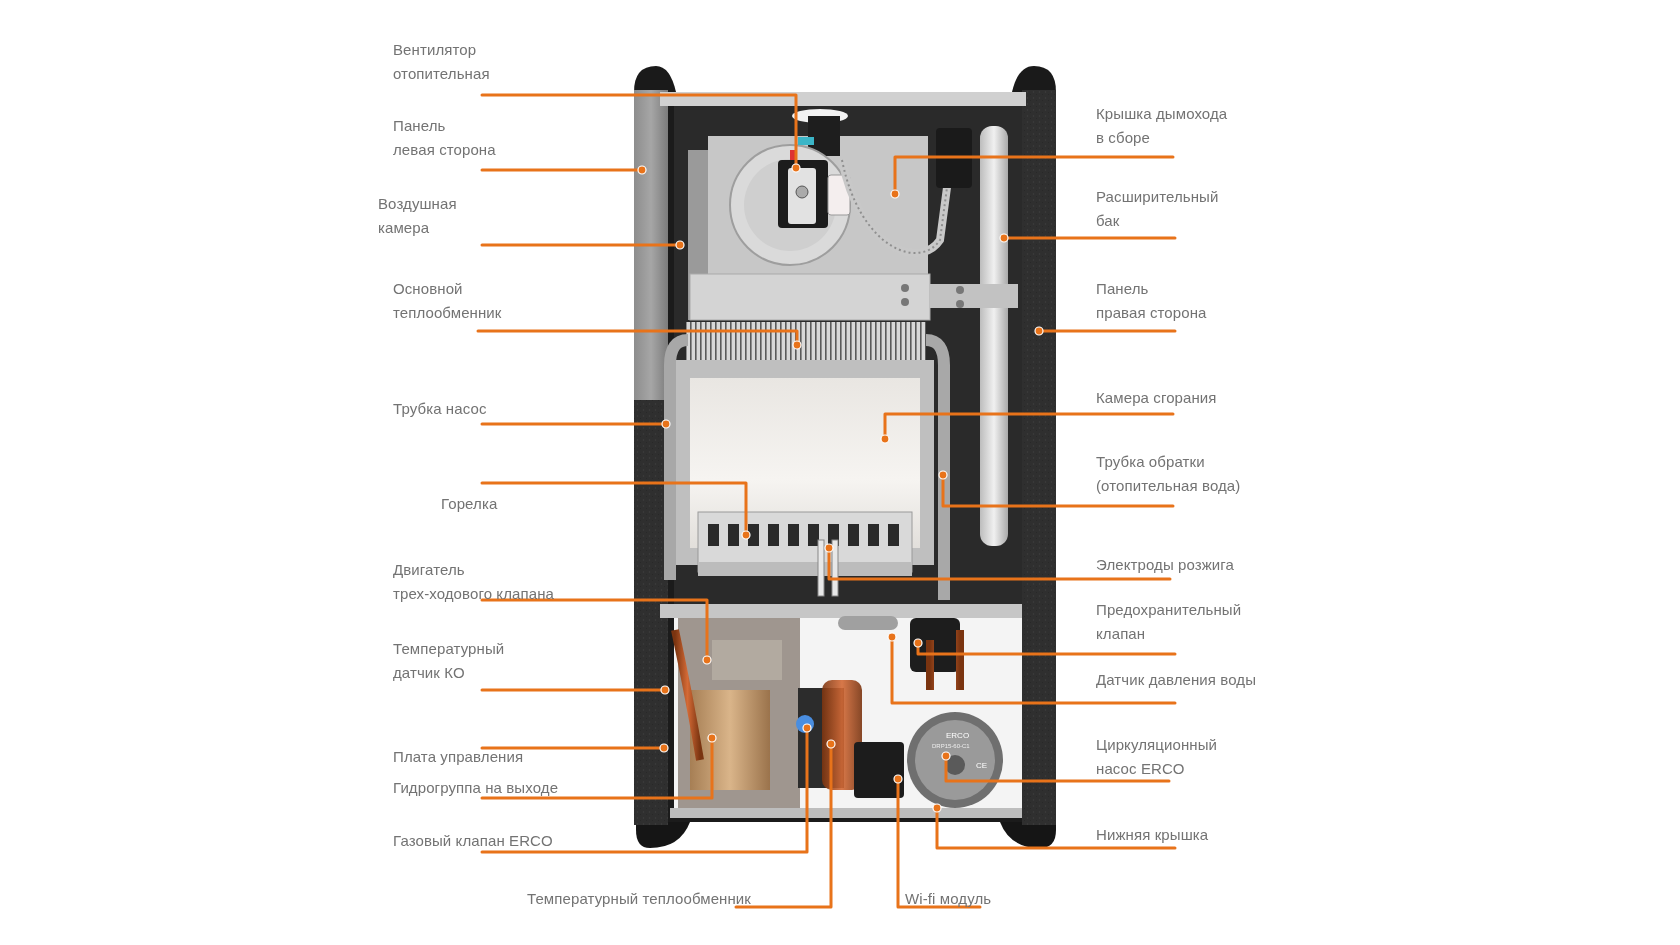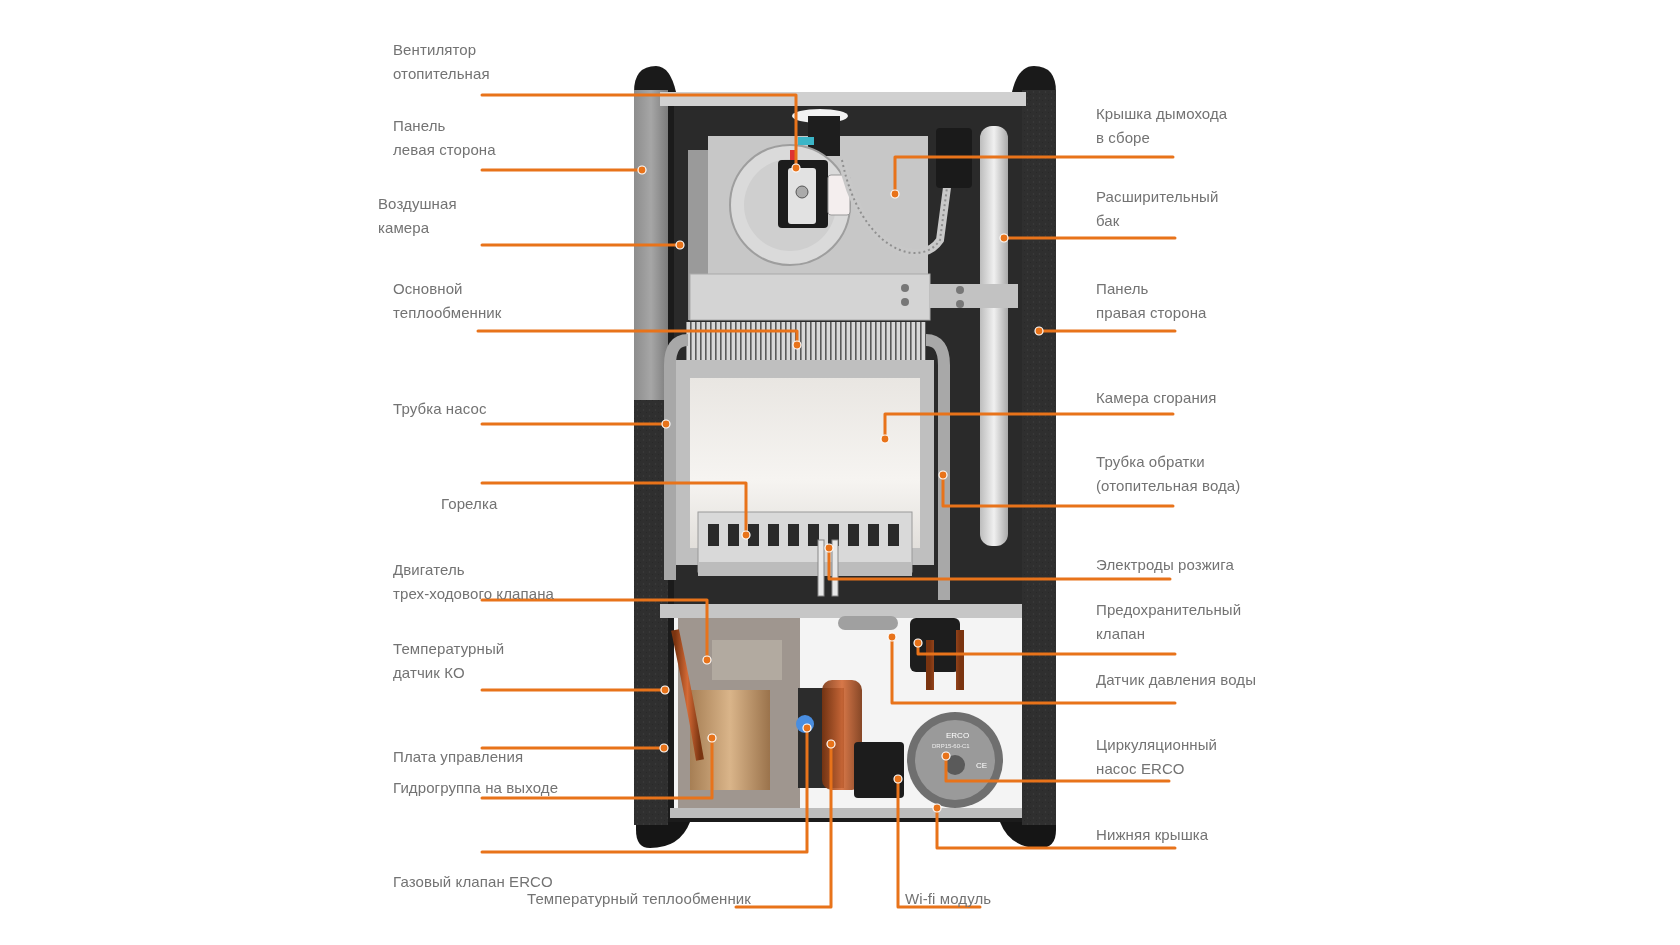--- a/index.html
+++ b/index.html
@@ -245,21 +245,21 @@
       <div class="label" style="left: 393px; top: 637px;">
         <div>Температурный</div>
         <div>датчик КО</div>
       </div>
       <div class="label" style="left: 393px; top: 725px; margin-top: 20px;">
         <div>Плата управления</div>
       </div>
       <div class="label" style="left: 393px; top: 776px; text-align: center;">
         <div>Гидрогруппа на выходе</div>
       </div>
-      <div class="label" style="left: 393px; top: 829px; margin-top: 41px;">
+      <div class="label" style="left: 393px; top: 829px;">
         <div>Газовый клапан ERCO</div>
       </div>
       <div class="label" style="left: 1096px; top: 102px;">
         <div>Крышка дымохода</div>
         <div>в сборе</div>
       </div>
       <div class="label" style="left: 1096px; top: 185px;">
         <div>Расширительный</div>
         <div>бак</div>
       </div>

